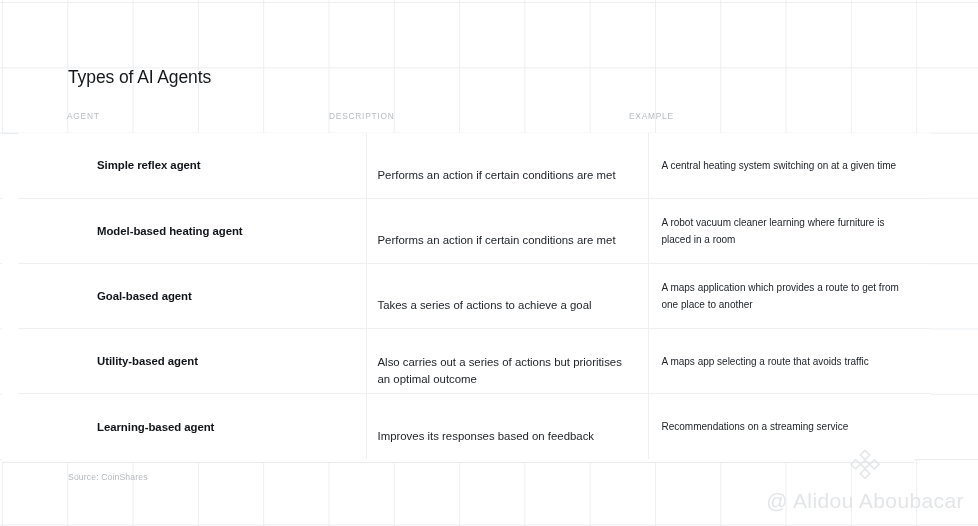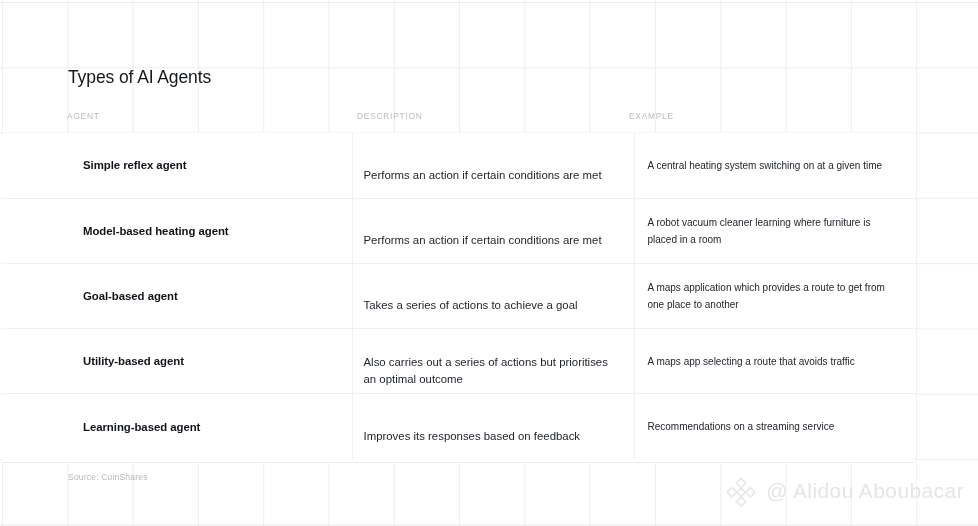--- a/index.html
+++ b/index.html
@@ -69,27 +69,27 @@
     top: 51px;
     font-size: 8.4px;
     letter-spacing: 0.75px;
     font-weight: 400;
     color: #b9bcc0;
     text-transform: uppercase;
     white-space: nowrap;
     text-align: center;
   }
   .col-head.c0 { left: 67px; }
-  .col-head.c1 { left: 357px; }
+  .col-head.c1 { left: 329px; }
   .col-head.c2 { left: 629px; }
 
   
   #agents-table {
     position: absolute;
-    left: 4px;
+    left: 18px;
     top: 133px;
     width: 912px;
     border-collapse: collapse;
     table-layout: fixed;
   }
 
   #agents-table col.c-agent { width: 348px; }
   #agents-table col.c-desc  { width: 282px; }
   #agents-table col.c-ex    { width: 282px; }
 
@@ -142,26 +142,27 @@
     font-size: 8.6px;
     color: #b5b8bc;
     letter-spacing: 0.15px;
     white-space: nowrap;
   }
 
   
   #watermark {
     position: absolute;
     right: 14px;
-    bottom: 19px;
+    bottom: 12px;
     display: flex;
     align-items: center;
     gap: 9px;
     opacity: 1;
     pointer-events: none;
+    flex-direction: column;
   }
 
   #watermark .wm-logo {
     width: 32px;
     height: 32px;
     display: block;
     flex: 0 0 auto;
   }
 
   #watermark .wm-text {

